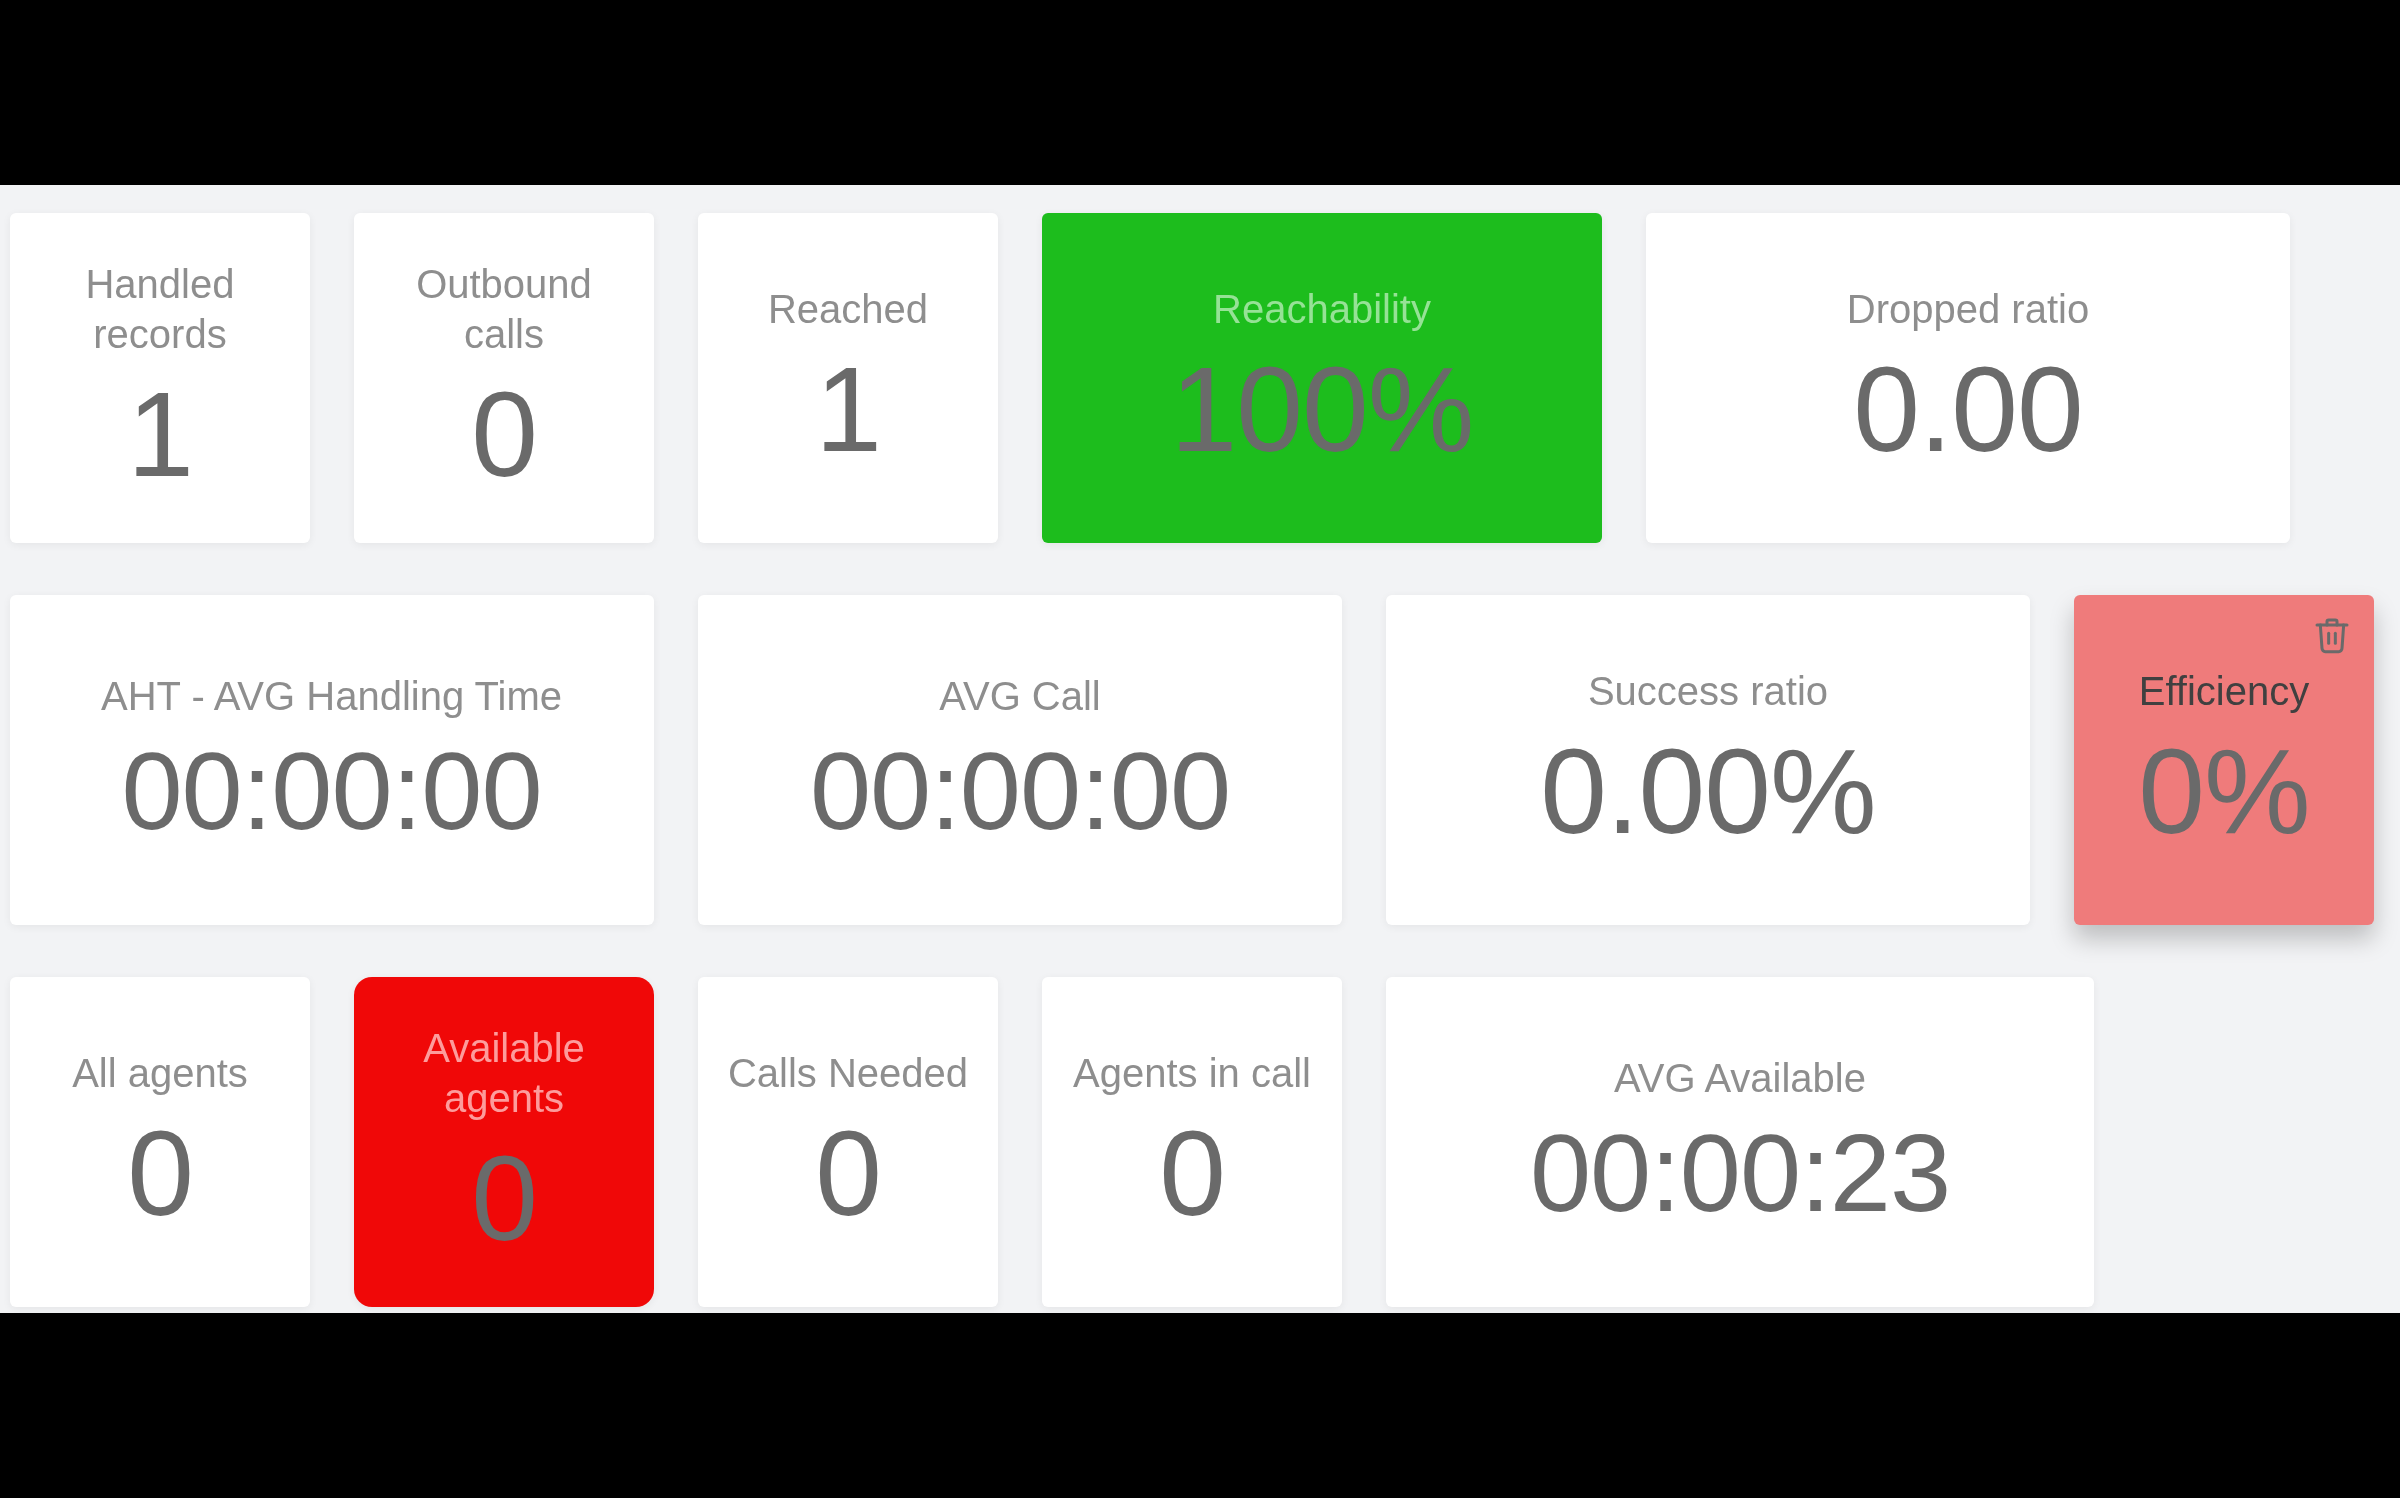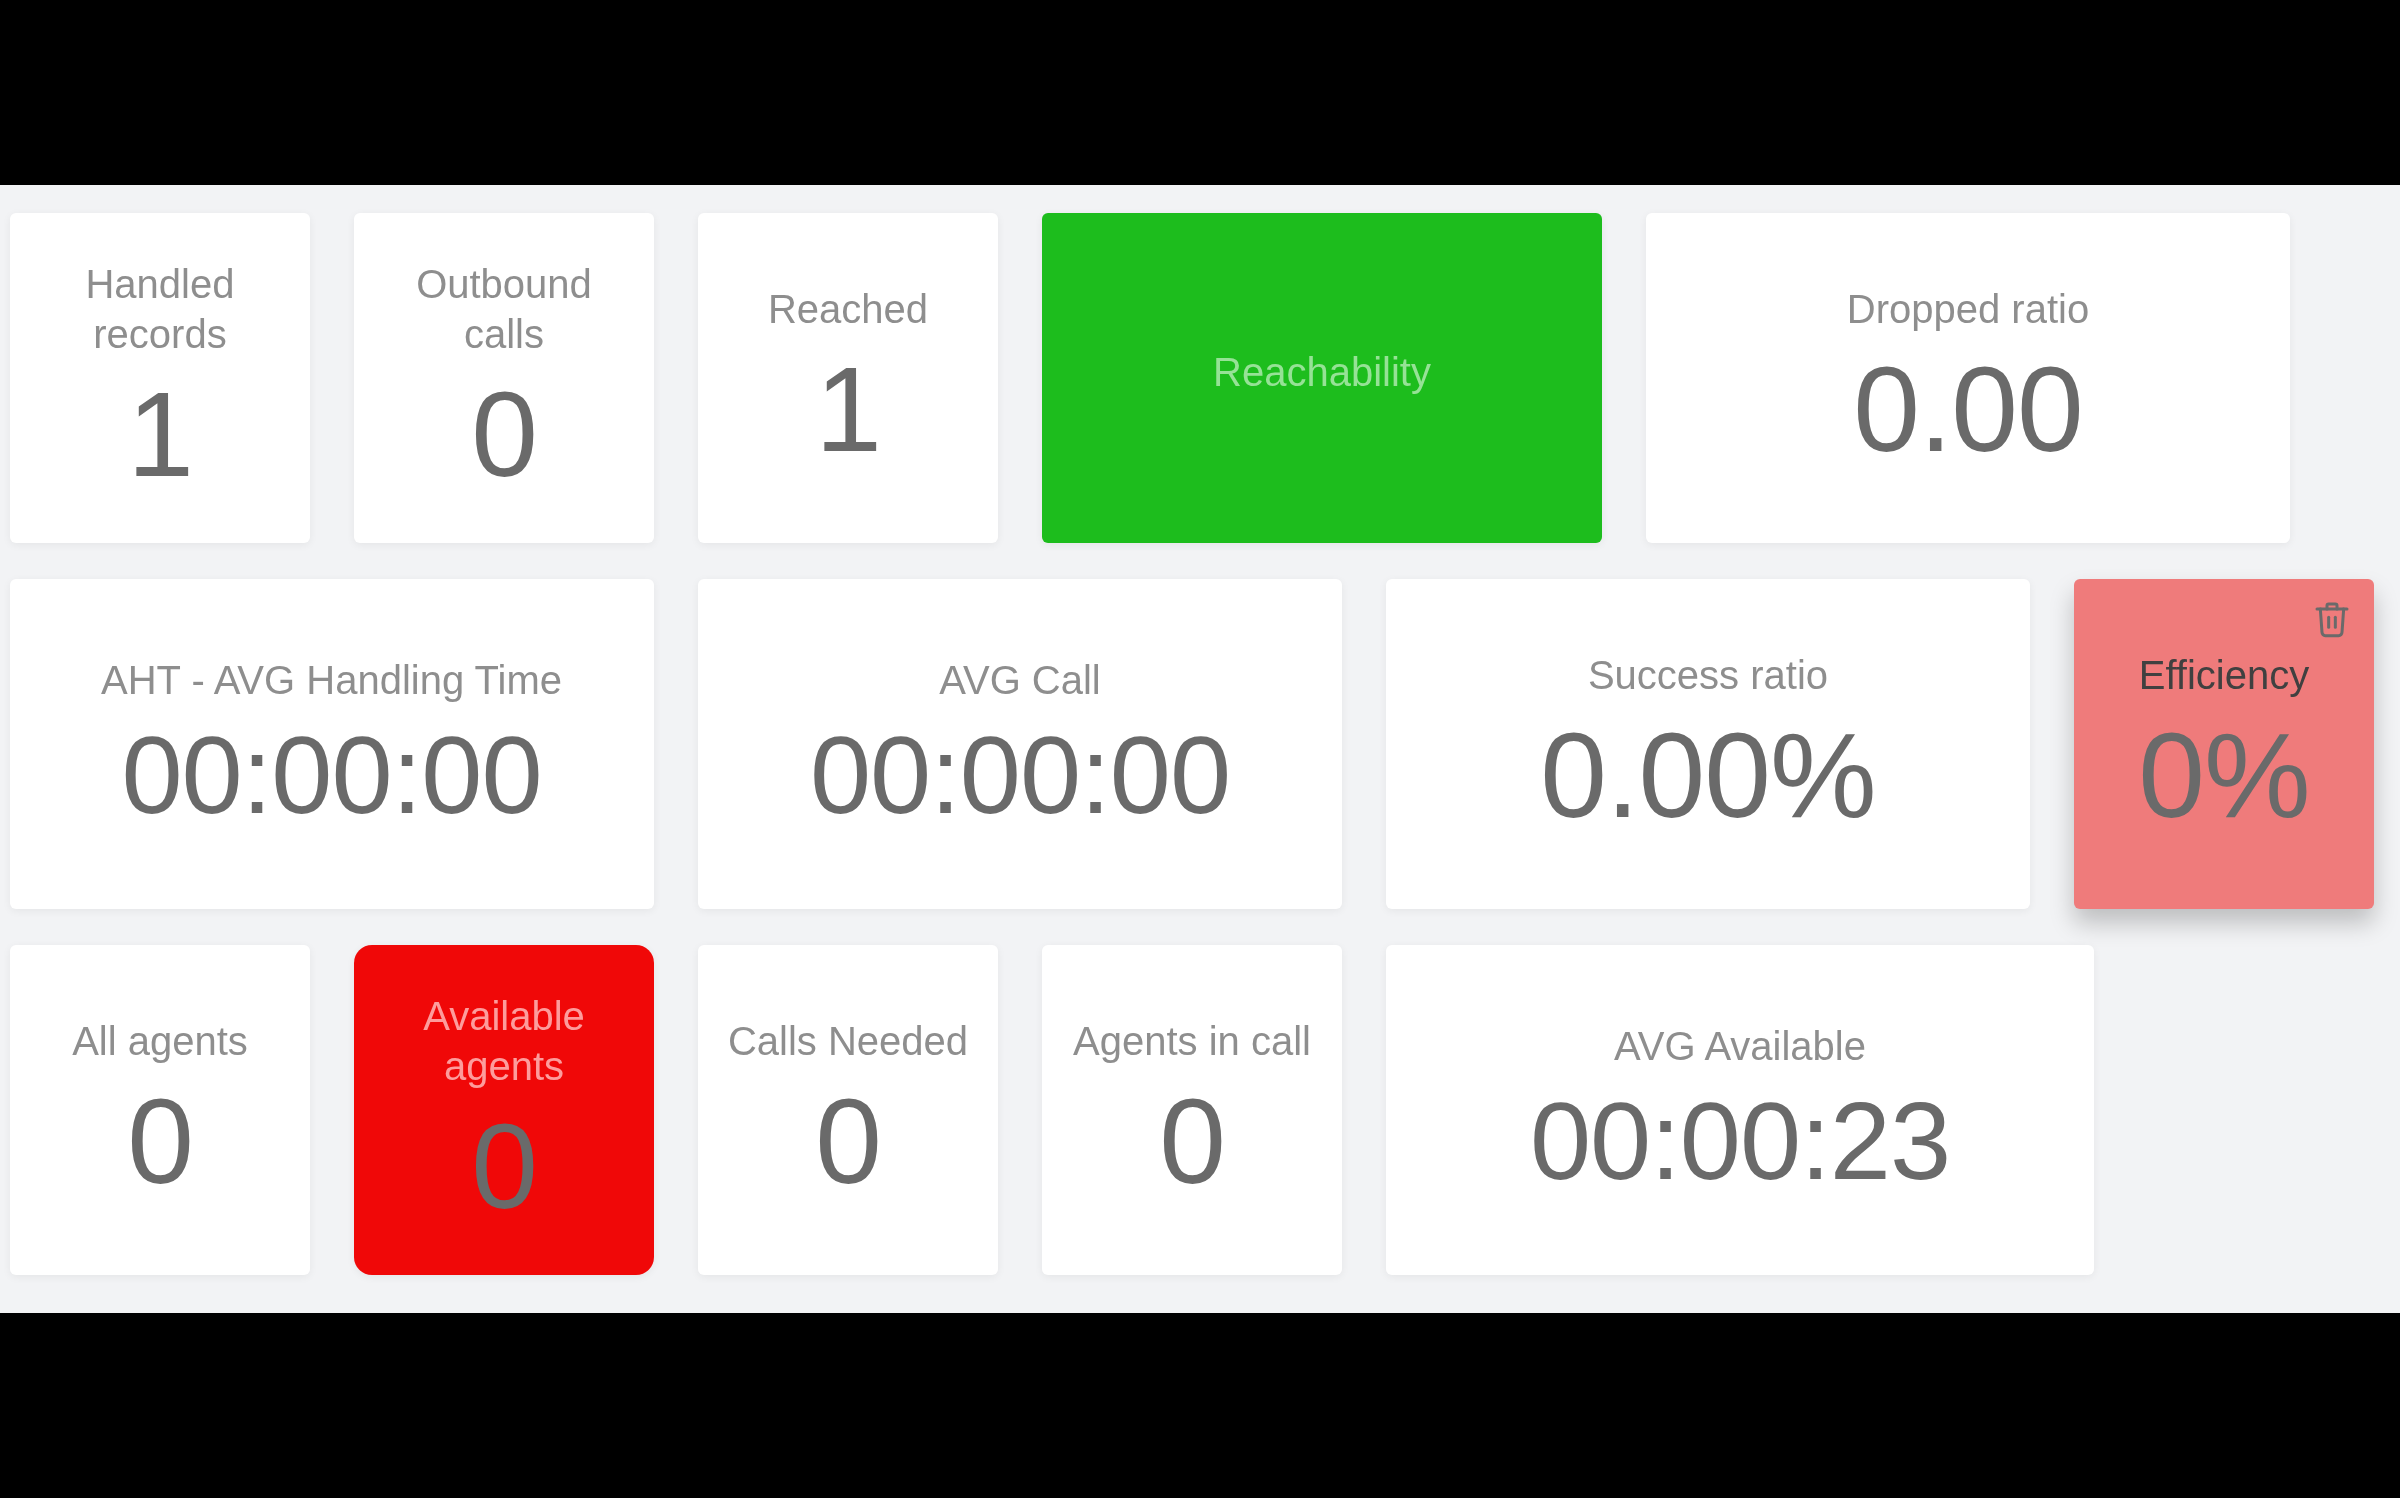--- a/index.html
+++ b/index.html
@@ -10,21 +10,21 @@
     top: 185px;
     width: 2400px;
     height: 1128px;
     background: #f2f3f5;
     padding: 28px 10px 20px 10px;
   }
   .grid {
     width: 100%;
     display: flex;
     flex-direction: column;
-    gap: 36px;
+    gap: 52px;
   }
   .row {
     display: flex;
     gap: 44px;
   }
   .card {
     background: #ffffff;
     border-radius: 6px;
     box-shadow: 0 2px 8px rgba(0,0,0,0.06);
     display: flex;
@@ -104,20 +104,21 @@
       <div class="card small w1">
         <div class="title">Outbound calls</div>
         <div class="value">0</div>
       </div>
       <div class="card small w1">
         <div class="title">Reached</div>
         <div class="value">1</div>
       </div>
       <div class="card pct bg-green wReach">
         <div class="title">Reachability</div>
+        <div class="value">100%</div>
       </div>
       <div class="card pct wDrop">
         <div class="title">Dropped ratio</div>
         <div class="value">0.00</div>
       </div>
     </div>
 
     <div class="row row2">
       <div class="card time wAHT">
         <div class="title">AHT - AVG Handling Time</div>

